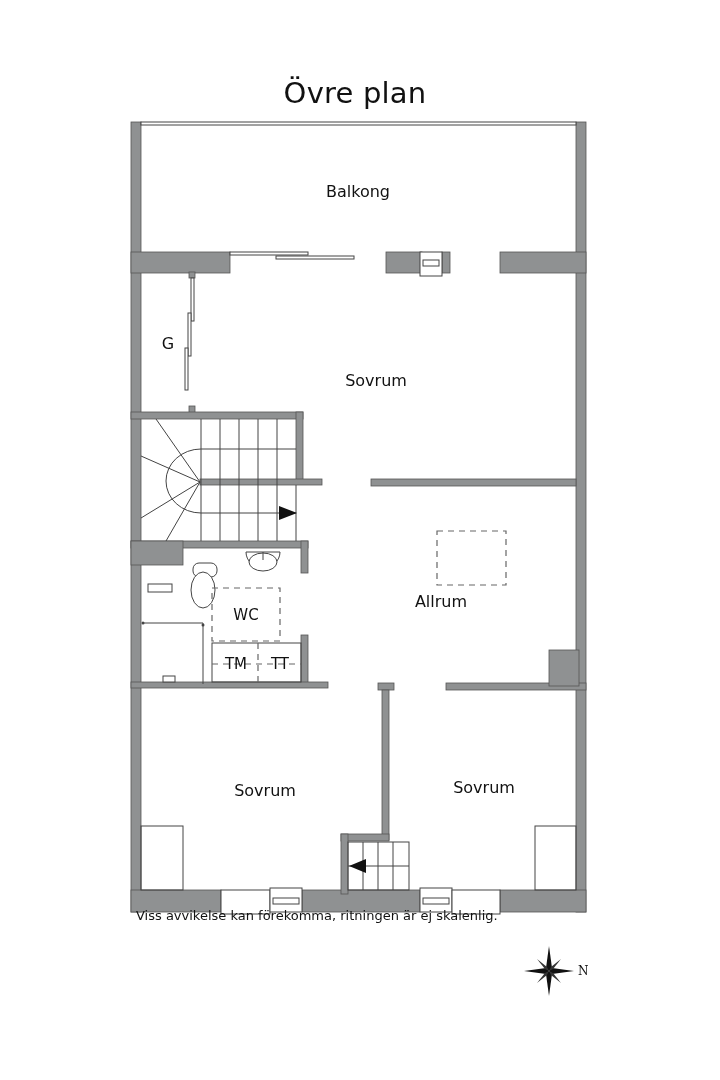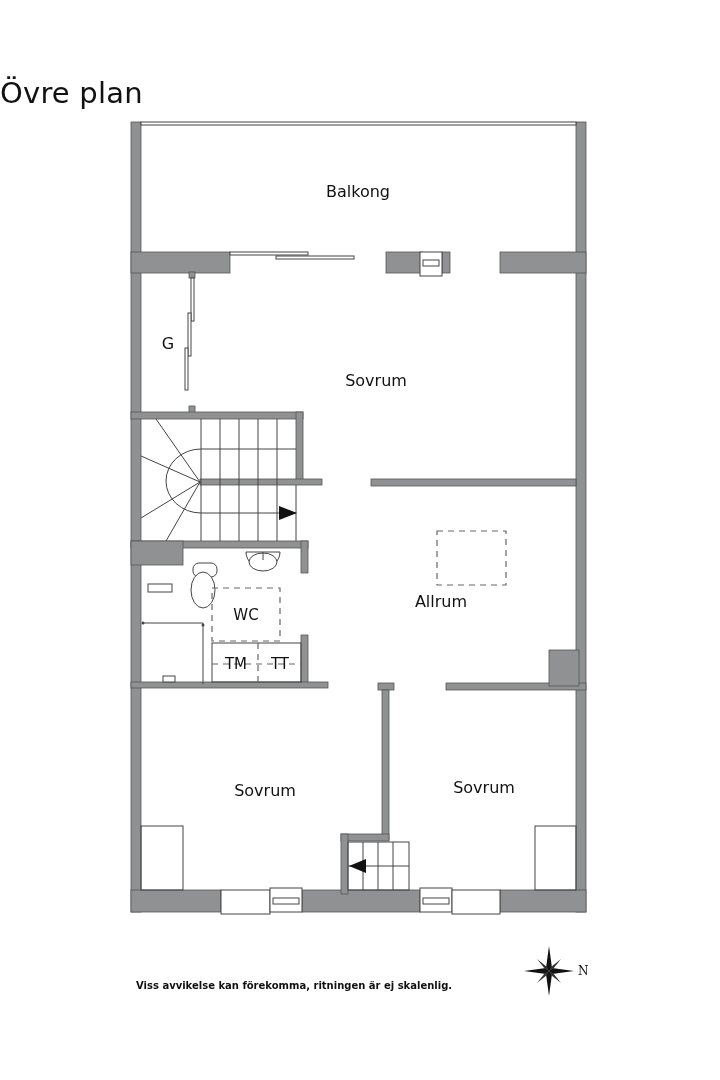--- a/index.html
+++ b/index.html
@@ -1,27 +1,27 @@
 <!DOCTYPE html>
 <html><head>
   <meta charset="utf-8">
   <style>
     html, body { margin: 0; padding: 0; background: #ffffff; }
     body { width: 720px; height: 1080px; position: relative; overflow: hidden;
            font-family: "DejaVu Sans", "Liberation Sans", sans-serif; color: #111; }
-    .title { position: absolute; left: 0; width: 710px; top: 76px; 
+    .title { position: absolute; left: 0; width: 710px; top: 76px; text-align: center;
              font-size: 29px; letter-spacing: 0.2px; }
     svg.plan { position: absolute; left: 0; top: 0; }
     .wall { fill: #8f9192; stroke: #555; stroke-width: 0.8; }
     .thin { fill: #fff; stroke: #444; stroke-width: 1; }
     .line { stroke: #444; stroke-width: 1; fill: none; }
     .dash { stroke: #666; stroke-width: 1.2; fill: none; stroke-dasharray: 6 5; }
     .label { font-family: "DejaVu Sans", "Liberation Sans", sans-serif; font-size: 16px; fill: #111; }
     .label-sm { font-family: "DejaVu Sans", "Liberation Sans", sans-serif; font-size: 15px; fill: #111; }
-    .note { position: absolute; left: 136px; top: 980px; font-size: 10px; color: #111; font-weight: bold; }
+    .note { position: absolute; left: 136px; top: 908px; font-size: 13px; color: #111; }
     .compass { position: absolute; left: 522px; top: 944px; width: 70px; height: 54px; }
   </style>
 </head>
 <body>
 
 <div class="title">Övre plan</div>
 
 <svg class="plan" width="720" height="1080" viewBox="0 0 720 1080">
 
   <g>

